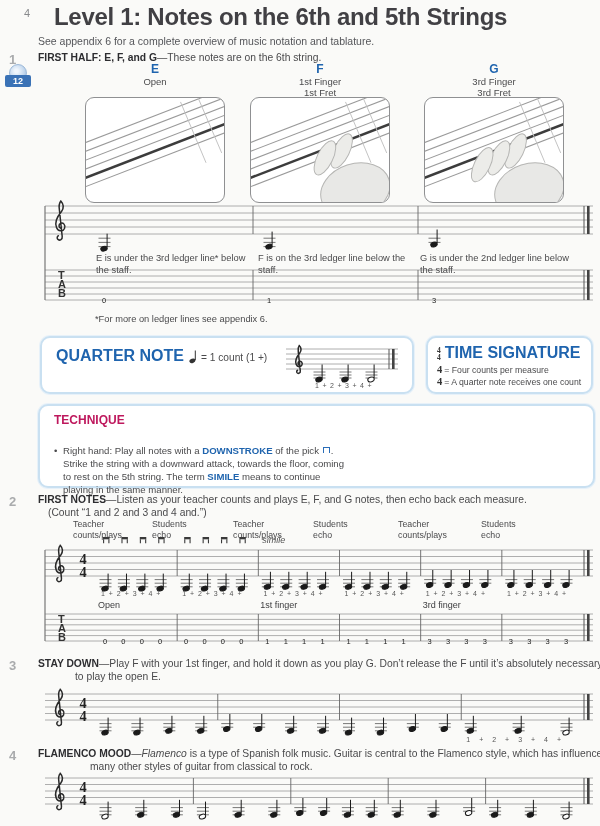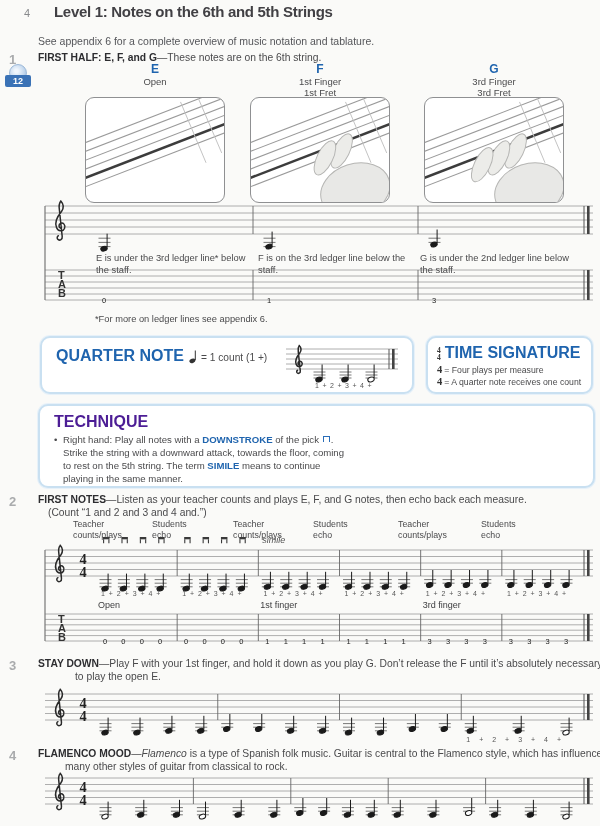--- a/index.html
+++ b/index.html
@@ -1,19 +1,19 @@
 <!DOCTYPE html>
 <html><head>
 <meta charset="utf-8">
 <style>
   *{margin:0;padding:0;box-sizing:border-box}
   html,body{width:600px;height:826px}
   body{position:relative;background:#fafaf8;font-family:"Liberation Sans",sans-serif;color:#4a4a4c;overflow:hidden}
   .pagenum{position:absolute;left:24px;top:7px;font-size:11px;color:#87898c}
-  .title{position:absolute;left:54px;top:3px;font-size:15px;font-weight:bold;color:#414044;letter-spacing:-0.3px;white-space:nowrap}
+  .title{position:absolute;left:54px;top:3px;font-size:24px;font-weight:bold;color:#414044;letter-spacing:-0.3px;white-space:nowrap}
   .subtitle{position:absolute;left:38px;top:35px;font-size:10.5px;color:#55565a}
   .secnum{position:absolute;left:9px;font-size:13px;font-weight:bold;color:#a9abad}
   .sechead{position:absolute;left:38px;font-size:10.3px;color:#4a4a4c;white-space:nowrap}
   .sechead b{color:#2d2d30}
   .sechead i{}
   .subline{position:absolute;font-size:10.3px;color:#4a4a4c}
   .cdicon{position:absolute;left:5px;top:64px;width:26px;text-align:center}
   .disc{width:18px;height:18px;margin:0 auto;border-radius:50%;background:radial-gradient(circle at 40% 38%,#f0f6fc 12%,#c4d8ee 55%,#8fb3d9 100%);border:1px solid #9db9d8}
   .cdlbl{position:relative;margin-top:-7px;background:#3a72b6;color:#fff;font-size:9px;font-weight:bold;border-radius:2px;padding:0 1px;line-height:12px}
   .ncol{position:absolute;top:62px;width:130px;text-align:center}
@@ -28,21 +28,21 @@
   #tbox{left:426px;top:336px;width:167px;height:58px;padding:6px 0 0 9px}
   #techbox{left:38px;top:404px;width:557px;height:84px;padding:7px 14px 0 14px}
   .bluebold{font-size:16px;font-weight:bold;color:#1f64ae}
   .qline{height:18px;font-size:10.2px;color:#4a4a4c;white-space:nowrap}
   .noteglyph{vertical-align:-3px;margin:0 3px 0 5px}
   #svg-mini{position:absolute;right:8px;top:3px}
   .sigstack{display:inline-block;vertical-align:-2px;font-family:"Liberation Serif",serif;font-weight:bold;font-size:7.5px;line-height:0.9;color:#333;margin-right:4px}
   .sigstack i{display:block;font-style:normal}
   .trow{font-size:8.7px;color:#4a4a4c;margin-top:1.5px;white-space:nowrap}
   .serif4{font-family:"Liberation Serif",serif;font-weight:bold;font-size:10.5px;color:#333;margin-right:2px}
-  .ttl{font-size:16px;font-weight:bold;color:#4c1d95;margin-bottom:3px}
+  .ttl{font-size:12px;font-weight:bold;color:#be185d;margin-bottom:18px}
   .tcols{display:flex;gap:18px}
   .tcols .c1{flex:0 0 296px}
   .tcols .c2{flex:1}
   .bul{font-size:9.6px;line-height:1.34;color:#4a4a4c;padding-left:9px;position:relative}
   .bul::before{content:"\2022";position:absolute;left:0;top:0}
   .bul b.blue{color:#1f64ae}
   .pickglyph{display:inline-block;width:7px;height:6px;border:1.7px solid #2a6db8;border-bottom:none;vertical-align:1px;margin:0 1px}
   #col-labels{position:absolute;left:0;top:519px;width:536px;height:26px}
   .collbl{position:absolute;top:0;font-size:8.8px;line-height:1.25;color:#4a4a4c}
 </style>
@@ -202,21 +202,21 @@
       <text x="85.5" y="47" font-size="7" fill="#555" text-anchor="middle">+</text>
       <line x1="105" y1="8" x2="105" y2="28" stroke="#555" stroke-width="1"></line>
       <rect x="108" y="8" width="2.6" height="20" fill="#444"></rect>
     </svg>
 </div>
 
 <div class="box" id="tbox">
   <div>
     <span class="sigstack"><i>4</i><i>4</i></span><span class="bluebold">TIME SIGNATURE</span>
   </div>
-  <div class="trow"><b class="serif4">4</b><span>= Four plays per measure</span></div>
+  <div class="trow"><b class="serif4">4</b><span>= Four counts per measure</span></div>
   <div class="trow"><b class="serif4">4</b><span>= A quarter note receives one count</span></div>
 </div>
 
 <div class="box" id="techbox">
   <div class="ttl">TECHNIQUE</div>
   <div class="tcols">
     <div class="bul c1"><span>Right hand: Play all notes with a </span><b class="blue">DOWNSTROKE</b><span> of the pick </span><span class="pickglyph"></span><span>. Strike the string with a downward attack, towards the floor, coming to rest on the 5th string. The term </span><b class="blue">SIMILE</b><span> means to continue playing in the same manner.</span></div>
   </div>
 </div>
 
@@ -589,21 +589,21 @@
     <text x="480.125" y="56" font-size="7" fill="#555" text-anchor="middle">3</text>
     <text x="493.09375" y="56" font-size="7" fill="#555" text-anchor="middle">+</text>
     <text x="506.0625" y="56" font-size="7" fill="#555" text-anchor="middle">4</text>
     <text x="519.03125" y="56" font-size="7" fill="#555" text-anchor="middle">+</text>
     <line x1="544" y1="8" x2="544" y2="34" stroke="#555" stroke-width="1"></line>
     <rect x="547" y="8" width="2.6" height="26" fill="#444"></rect>
   </svg>
 
 <div class="secnum" style="top:748px">4</div>
 <div class="sechead" style="top:748px"><b>FLAMENCO MOOD</b><span>—</span><i>Flamenco</i><span> is a type of Spanish folk music. Guitar is central to the Flamenco style, which has influenced</span></div>
-<div class="subline" style="left:65px;top:761px">many other styles of guitar from classical to rock.</div>
+<div class="subline" style="left:90px;top:761px">many other styles of guitar from classical to rock.</div>
 <svg id="svg-sys4" class="sys" style="top:768px" width="558" height="58">
     <line x1="5" y1="10" x2="553" y2="10" stroke="#9a9a9a" stroke-width="0.8"></line>
     <line x1="5" y1="16.5" x2="553" y2="16.5" stroke="#9a9a9a" stroke-width="0.8"></line>
     <line x1="5" y1="23" x2="553" y2="23" stroke="#9a9a9a" stroke-width="0.8"></line>
     <line x1="5" y1="29.5" x2="553" y2="29.5" stroke="#9a9a9a" stroke-width="0.8"></line>
     <line x1="5" y1="36" x2="553" y2="36" stroke="#9a9a9a" stroke-width="0.8"></line>
     <path d="M8.8,-5 C11.5,-2 12,2 9.5,5.5 C4,12 2.5,16.5 4.5,21.5 C6,25.5 11,26 12.5,22.5 C14,19 11,16 8.5,17.5 C6.5,18.6 6.5,21.5 8.7,22.3 M8.8,-5 C7,-2.5 6.8,0.5 7.4,4 L10.2,30.5 C10.7,33.8 7.2,35.2 5.6,33 C4.8,31.8 5.2,30.3 6.4,29.8" transform="translate(12,10) scale(0.9285714285714286)" fill="none" stroke="#2a2a2a" stroke-width="1.62" stroke-linecap="round"></path>
     <text x="43" y="24" font-size="14.3" font-weight="bold" font-family="Liberation Serif,serif" text-anchor="middle" fill="#222">4</text>
     <text x="43" y="37" font-size="14.3" font-weight="bold" font-family="Liberation Serif,serif" text-anchor="middle" fill="#222">4</text>
     <line x1="59.5" y1="39.6" x2="71.5" y2="39.6" stroke="#555" stroke-width="0.8"></line>

